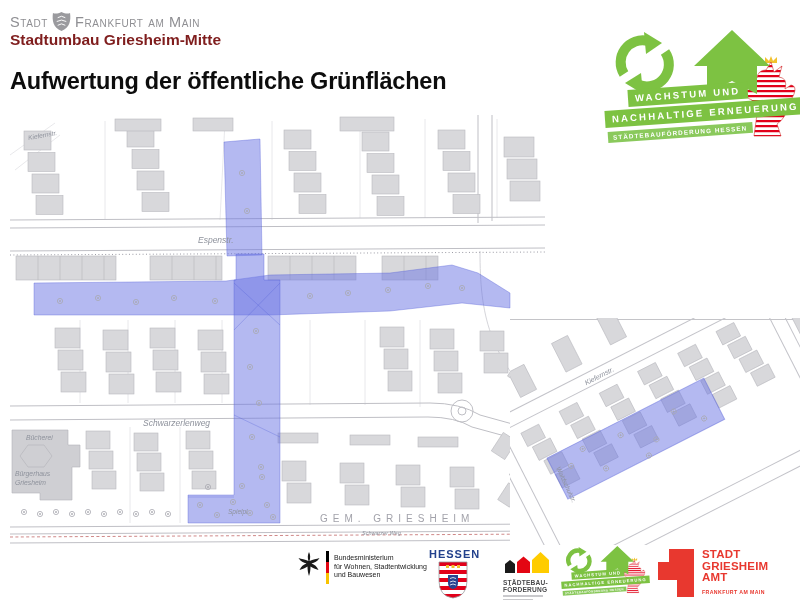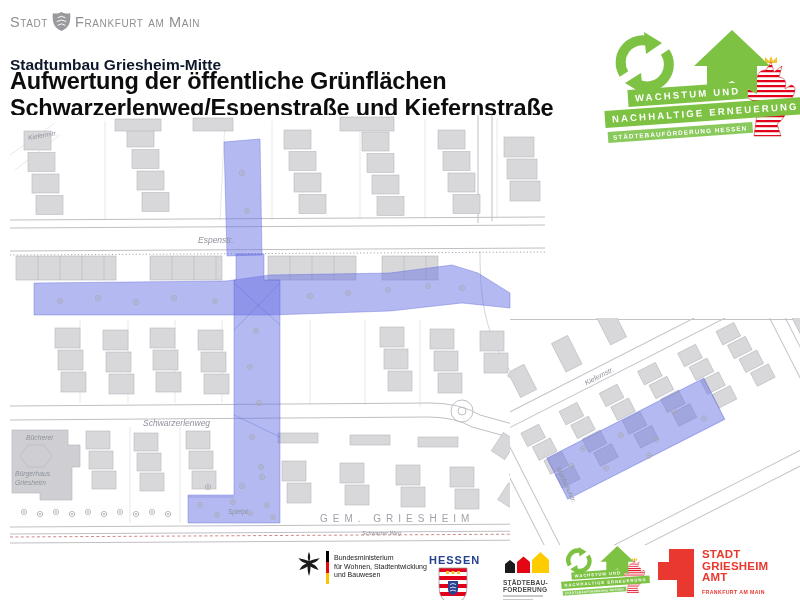--- a/index.html
+++ b/index.html
@@ -1,21 +1,21 @@
 <!DOCTYPE html>
 <html><head>
 <meta charset="utf-8">
 <style>
   html,body{margin:0;padding:0;background:#fff;}
   .page{position:relative;width:800px;height:600px;background:#fff;overflow:hidden;
         font-family:"Liberation Sans",sans-serif;}
   
   .ffm{position:absolute;left:10px;top:11px;display:flex;align-items:center;gap:4px;
        color:#8f8f93;font-variant:small-caps;font-size:14.5px;letter-spacing:.6px;}
-  .subtitle{position:absolute;left:10px;top:56px;font-size:15.5px;font-weight:bold;color:#0f172a;}
+  .subtitle{position:absolute;left:10px;top:31px;font-size:15.5px;font-weight:bold;color:#7f1d1d;}
   .title{position:absolute;left:10px;top:68px;font-size:23.5px;font-weight:bold;
          line-height:26.5px;color:#0d0d0d;letter-spacing:-.2px;}
   
   .plogo{position:absolute;width:196px;height:122px;}
   #plogo-main{left:604px;top:30px;}
   .plogo svg.picon{position:absolute;left:0;top:0;}
   .pbar{position:absolute;background:#7dc242;color:#fff;font-weight:bold;white-space:nowrap;
         transform:rotate(-4deg);transform-origin:0 50%;padding:3px 7px 3px 7px;
         font-size:9.5px;letter-spacing:2.2px;}
   .pbar.b1{left:24px;top:60px;}
@@ -26,21 +26,21 @@
   
   svg.mainmap{position:absolute;left:10px;top:115px;overflow:hidden;}
   svg.insetmap{position:absolute;left:510px;top:318px;overflow:hidden;}
   .mlabel{font-style:italic;fill:#8e929c;font-family:"Liberation Sans",sans-serif;}
   
   .bund{position:absolute;left:297px;top:551px;display:flex;align-items:flex-start;gap:5px;color:#1a1a1a;}
   .bund .txt{font-size:7px;line-height:8.6px;padding-top:3px;}
   .tricolor{width:3px;height:33px;display:flex;flex-direction:column;}
   .tricolor span{flex:1;}
   .hessen{position:absolute;left:429px;top:548px;width:48px;text-align:center;}
-  .hessen .word{font-size:11px;font-weight:bold;color:#23418c;letter-spacing:1px;margin-top:6px;}
+  .hessen .word{font-size:11px;font-weight:bold;color:#23418c;letter-spacing:1px;}
   .stb{position:absolute;left:503px;top:551px;width:58px;}
   .stb .txt{font-size:6.6px;font-weight:bold;color:#4a4a4c;line-height:7.2px;margin-top:2px;letter-spacing:.2px;}
   .stb .bar{height:2px;background:#c9c9cc;width:40px;margin-top:2px;}
   .spa{position:absolute;left:658px;top:549px;display:flex;gap:8px;}
   .spa .txt{color:#e8382f;font-weight:bold;font-size:11.5px;line-height:11.5px;letter-spacing:.2px;}
   .spa .sub{font-size:5.2px;margin-top:3px;letter-spacing:.4px;}
 </style>
 </head>
 <body>
 
@@ -51,21 +51,20 @@
     <svg width="19" height="21" viewBox="0 0 20 22">
       <path d="M10 1 C14 3 17 3 19 2 C20 10 19 17 10 21 C1 17 0 10 1 2 C3 3 6 3 10 1 Z" fill="#9a9a9e"></path>
       <path d="M6 7 Q10 4 14 7 M5 11 Q10 8 15 11 M6 15 Q10 12 14 15" stroke="#fff" stroke-width="1" fill="none"></path>
     </svg>
     <span>Frankfurt am Main</span>
   </div>
 
   <div class="subtitle">Stadtumbau Griesheim-Mitte</div>
   <div class="title">
     <div>Aufwertung der öffentliche Grünflächen</div>
-    <div>Schwarzerlenweg/Espenstraße und Kiefernstraße</div>
   </div>
 
   <div class="plogo" id="plogo-main">
     <svg class="picon" width="196" height="118" viewBox="0 0 196 118">
       <defs>
         <pattern id="lst" width="6" height="5" patternUnits="userSpaceOnUse">
           <rect width="6" height="2.5" fill="#e2001a"></rect>
             <rect y="2.5" width="6" height="2.5" fill="#fff"></rect>
         </pattern>
       </defs>

